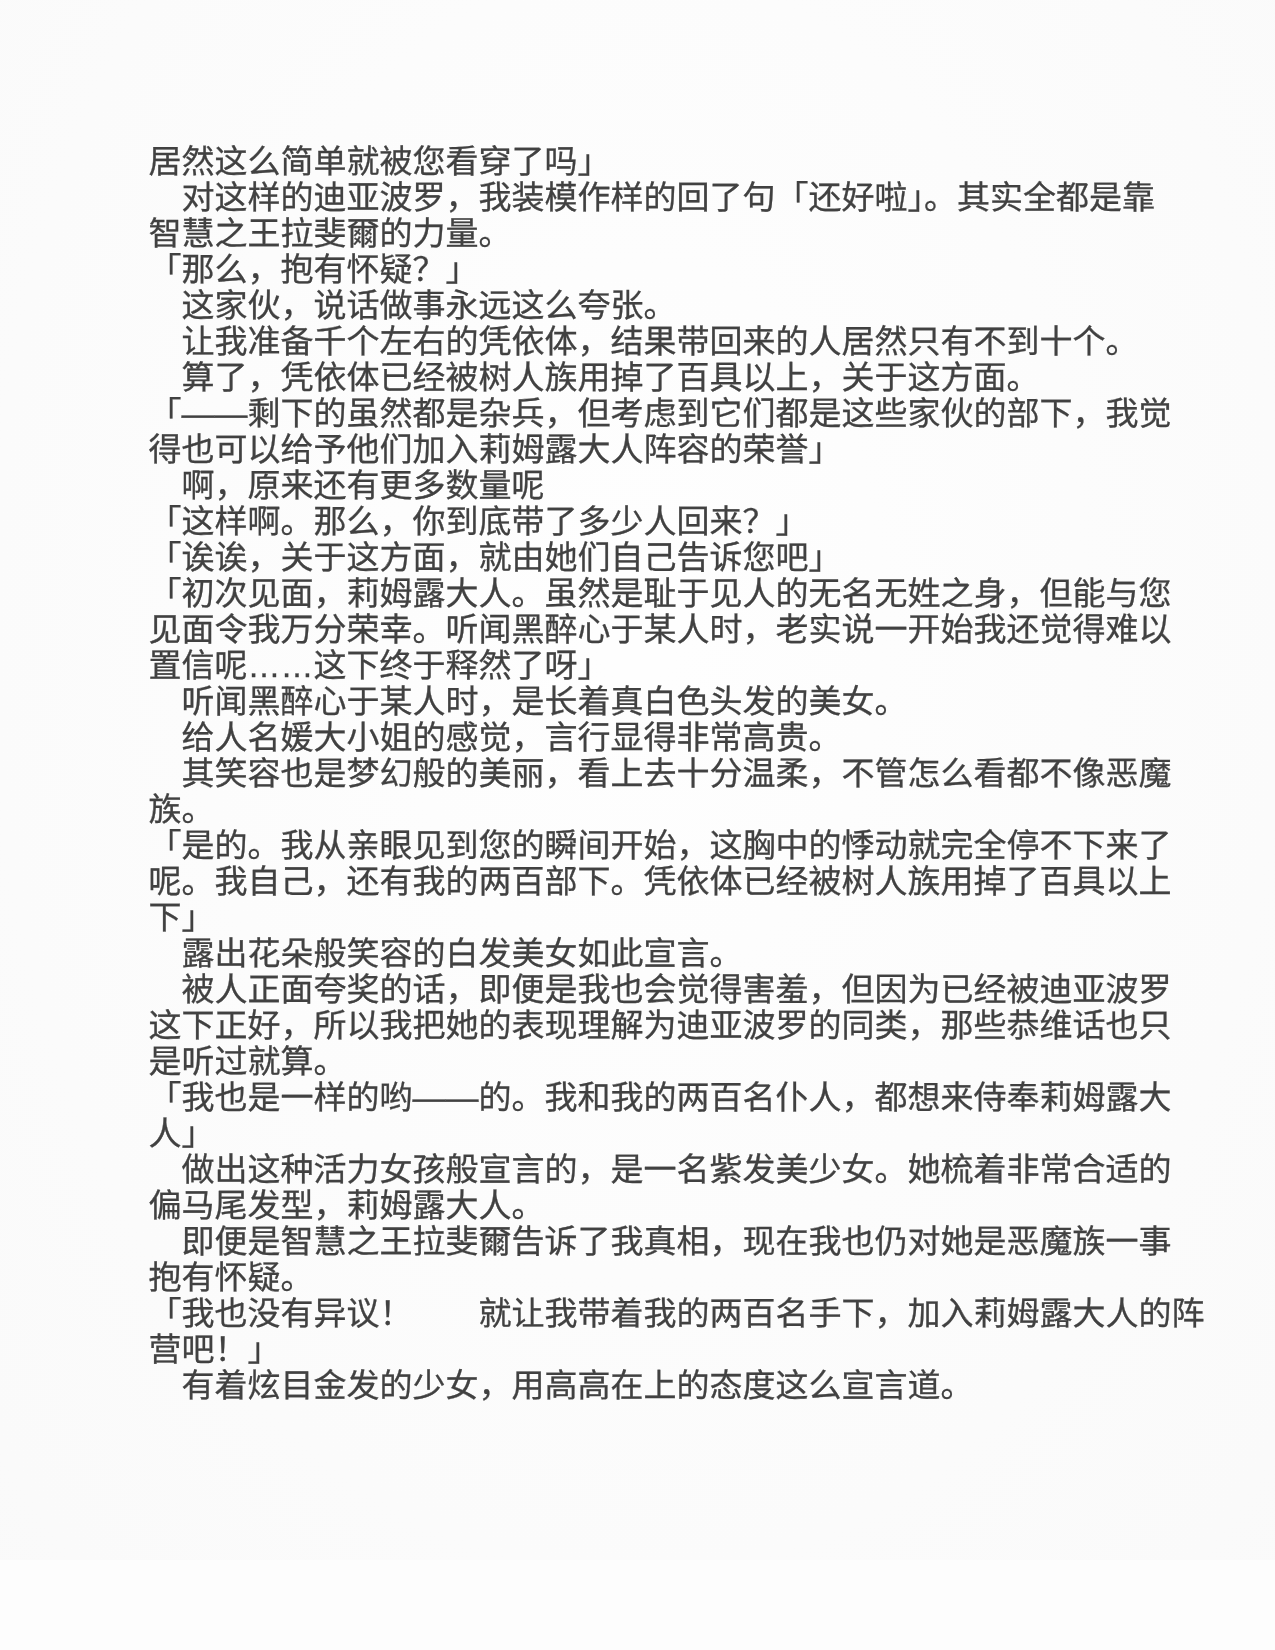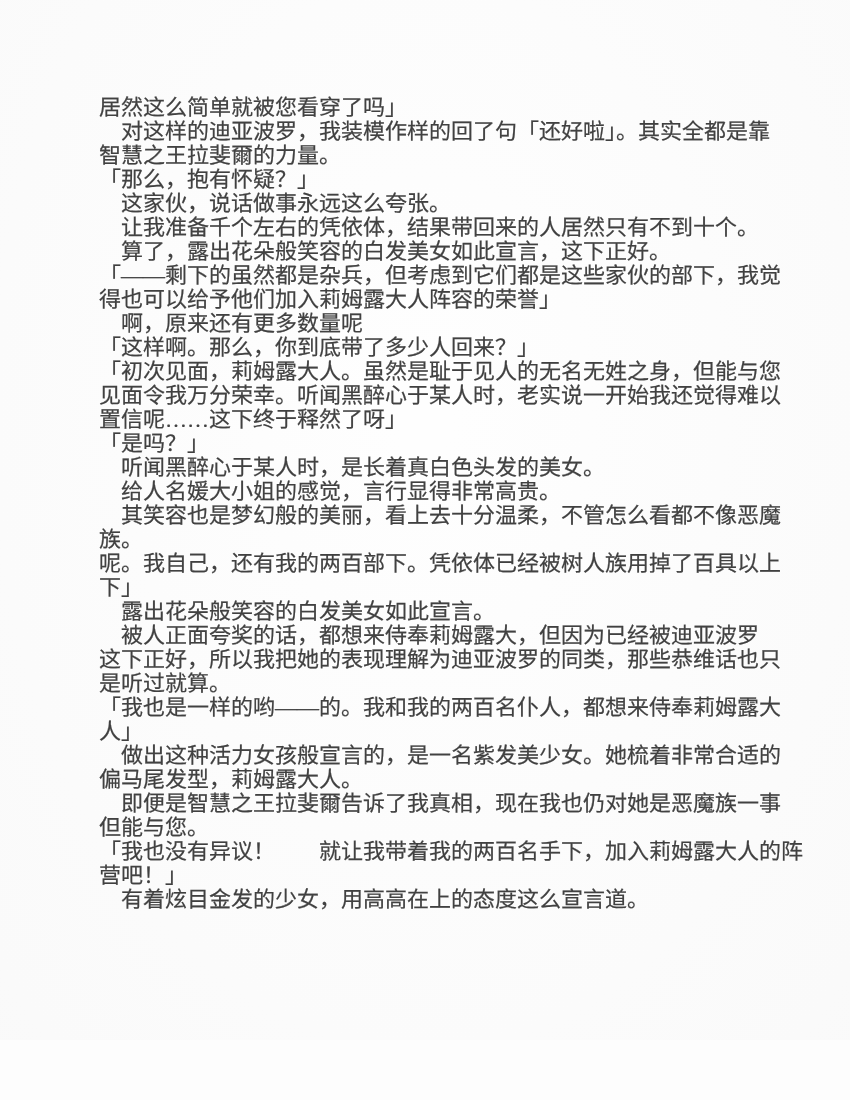--- a/index.html
+++ b/index.html
@@ -14,21 +14,21 @@
     overflow: hidden;
   }
   .page {
     position: relative;
     width: 850px;
     height: 1040px;
     background: var(--bg);
     
     background-image:
       radial-gradient(ellipse at 50% 40%, rgba(255,255,255,0.6) 0%, rgba(240,240,240,0.25) 100%);
-    font-family: Liberation Serif, serif;
+    font-family: Liberation Sans, sans-serif;
   }
   .text-block {
     position: absolute;
     left: 99px;
     top: 96px;
     width: 665px;
     color: var(--fg);
     font-size: 22px;
     line-height: 24px;
     letter-spacing: 0px;
@@ -47,42 +47,43 @@
 
 <main class="page">
   <section class="text-block">
 
   <div class="text-line">居然这么简单就被您看穿了吗」</div>
       <div class="text-line">　对这样的迪亚波罗，我装模作样的回了句「还好啦」。其实全都是靠</div>
       <div class="text-line">智慧之王拉斐爾的力量。</div>
       <div class="text-line">「那么，抱有怀疑？」</div>
       <div class="text-line">　这家伙，说话做事永远这么夸张。</div>
       <div class="text-line">　让我准备千个左右的凭依体，结果带回来的人居然只有不到十个。</div>
-      <div class="text-line">　算了，露出花朵般笑容的白发美女如此宣言，这下正好。</div>
+      <div class="text-line">　算了，凭依体已经被树人族用掉了百具以上，关于这方面。</div>
       <div class="text-line">「——剩下的虽然都是杂兵，但考虑到它们都是这些家伙的部下，我觉</div>
       <div class="text-line">得也可以给予他们加入莉姆露大人阵容的荣誉」</div>
       <div class="text-line">　啊，原来还有更多数量呢</div>
       <div class="text-line">「这样啊。那么，你到底带了多少人回来？」</div>
+      <div class="text-line">「诶诶，关于这方面，就由她们自己告诉您吧」</div>
       <div class="text-line">「初次见面，莉姆露大人。虽然是耻于见人的无名无姓之身，但能与您</div>
       <div class="text-line">见面令我万分荣幸。听闻黑醉心于某人时，老实说一开始我还觉得难以</div>
       <div class="text-line">置信呢……这下终于释然了呀」</div>
-      <div class="text-line">「是吗？」</div>
       <div class="text-line">　听闻黑醉心于某人时，是长着真白色头发的美女。</div>
       <div class="text-line">　给人名媛大小姐的感觉，言行显得非常高贵。</div>
       <div class="text-line">　其笑容也是梦幻般的美丽，看上去十分温柔，不管怎么看都不像恶魔</div>
       <div class="text-line">族。</div>
+      <div class="text-line">「是的。我从亲眼见到您的瞬间开始，这胸中的悸动就完全停不下来了</div>
       <div class="text-line">呢。我自己，还有我的两百部下。凭依体已经被树人族用掉了百具以上</div>
       <div class="text-line">下」</div>
       <div class="text-line">　露出花朵般笑容的白发美女如此宣言。</div>
-      <div class="text-line">　被人正面夸奖的话，都想来侍奉莉姆露大，但因为已经被迪亚波罗</div>
+      <div class="text-line">　被人正面夸奖的话，即便是我也会觉得害羞，但因为已经被迪亚波罗</div>
       <div class="text-line">这下正好，所以我把她的表现理解为迪亚波罗的同类，那些恭维话也只</div>
       <div class="text-line">是听过就算。</div>
       <div class="text-line">「我也是一样的哟——的。我和我的两百名仆人，都想来侍奉莉姆露大</div>
       <div class="text-line">人」</div>
       <div class="text-line">　做出这种活力女孩般宣言的，是一名紫发美少女。她梳着非常合适的</div>
       <div class="text-line">偏马尾发型，莉姆露大人。</div>
       <div class="text-line">　即便是智慧之王拉斐爾告诉了我真相，现在我也仍对她是恶魔族一事</div>
-      <div class="text-line">但能与您。</div>
+      <div class="text-line">抱有怀疑。</div>
       <div class="text-line">「我也没有异议！　　就让我带着我的两百名手下，加入莉姆露大人的阵</div>
       <div class="text-line">营吧！」</div>
       <div class="text-line">　有着炫目金发的少女，用高高在上的态度这么宣言道。</div>
     </section>
 </main>
 
 </body></html>

